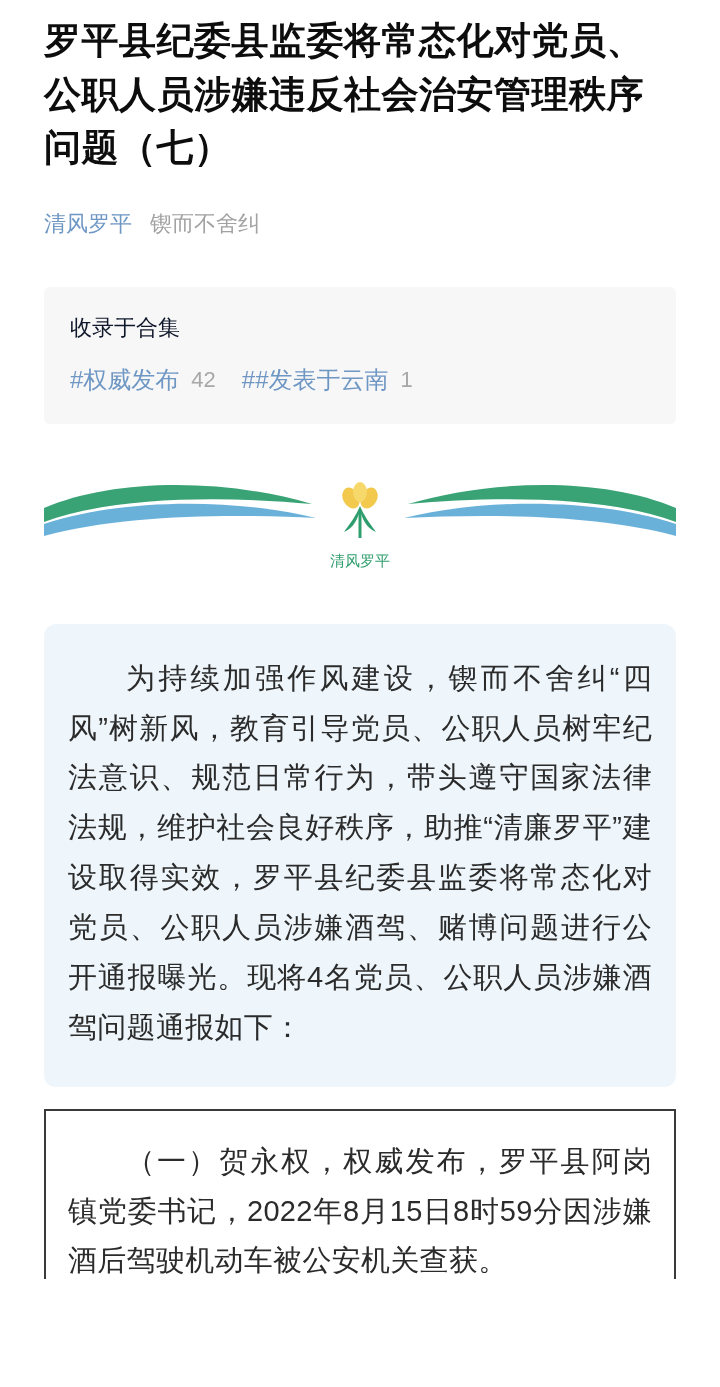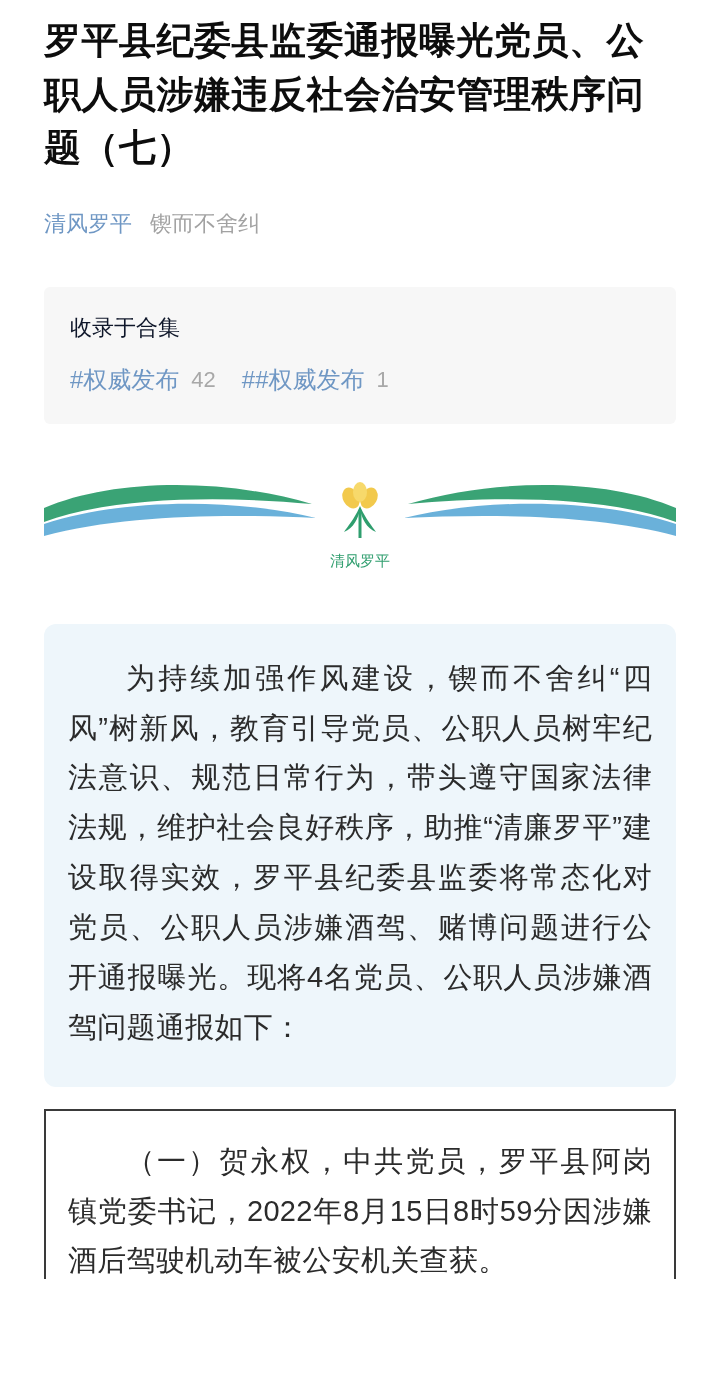--- a/index.html
+++ b/index.html
@@ -117,33 +117,33 @@
     text-indent: 2em;
     letter-spacing: 0.3px;
     margin: 0;
   }
 </style>
 </head>
 <body>
 
 <div class="page">
 
-  <h1 class="article-title">罗平县纪委县监委通报曝光党员、公职人员涉嫌违反社会治安管理秩序问题（七）</h1>
+  <h1 class="article-title">罗平县纪委县监委将常态化对党员、公职人员涉嫌违反社会治安管理秩序问题（七）</h1>
 
   <div class="meta-row">
     <span class="meta-author">清风罗平</span>
     <span class="meta-loc">锲而不舍纠</span>
   </div>
 
   <div class="collection-box">
     <div class="collection-label">收录于合集</div>
     <div class="collection-tags">
       <span class="tag-name">#权威发布</span>
       <span class="tag-count">42</span>
-      <span class="tag-name">##权威发布</span>
+      <span class="tag-name">##发表于云南</span>
       <span class="tag-count">1</span>
     </div>
   </div>
 
   <div class="divider-art">
     <svg viewBox="0 0 632 120" xmlns="http://www.w3.org/2000/svg">
 
       <path d="M0 38 C 70 8, 180 8, 268 34 C 180 26, 70 26, 0 52 Z" fill="#2f9e6e" opacity="0.95"></path>
       <path d="M0 54 C 80 28, 190 28, 272 48 C 190 44, 80 44, 0 66 Z" fill="#5aa9d6" opacity="0.9"></path>
 
@@ -159,16 +159,16 @@
       </g>
       <text x="316" y="96" text-anchor="middle" font-size="15" fill="#2f9e6e" font-family="Liberation Sans, sans-serif">清风罗平</text>
     </svg>
   </div>
 
   <div class="intro-box">
     <p class="intro-text">为持续加强作风建设，锲而不舍纠“四风”树新风，教育引导党员、公职人员树牢纪法意识、规范日常行为，带头遵守国家法律法规，维护社会良好秩序，助推“清廉罗平”建设取得实效，罗平县纪委县监委将常态化对党员、公职人员涉嫌酒驾、赌博问题进行公开通报曝光。现将4名党员、公职人员涉嫌酒驾问题通报如下：</p>
   </div>
 
   <div class="case-box">
-    <p class="case-text">（一）贺永权，中共党员，罗平县阿岗镇党委书记，2022年8月15日8时59分因涉嫌酒后驾驶机动车被公安机关查获。</p>
+    <p class="case-text">（一）贺永权，权威发布，罗平县阿岗镇党委书记，2022年8月15日8时59分因涉嫌酒后驾驶机动车被公安机关查获。</p>
   </div>
 
 </div>
 
 </body></html>

